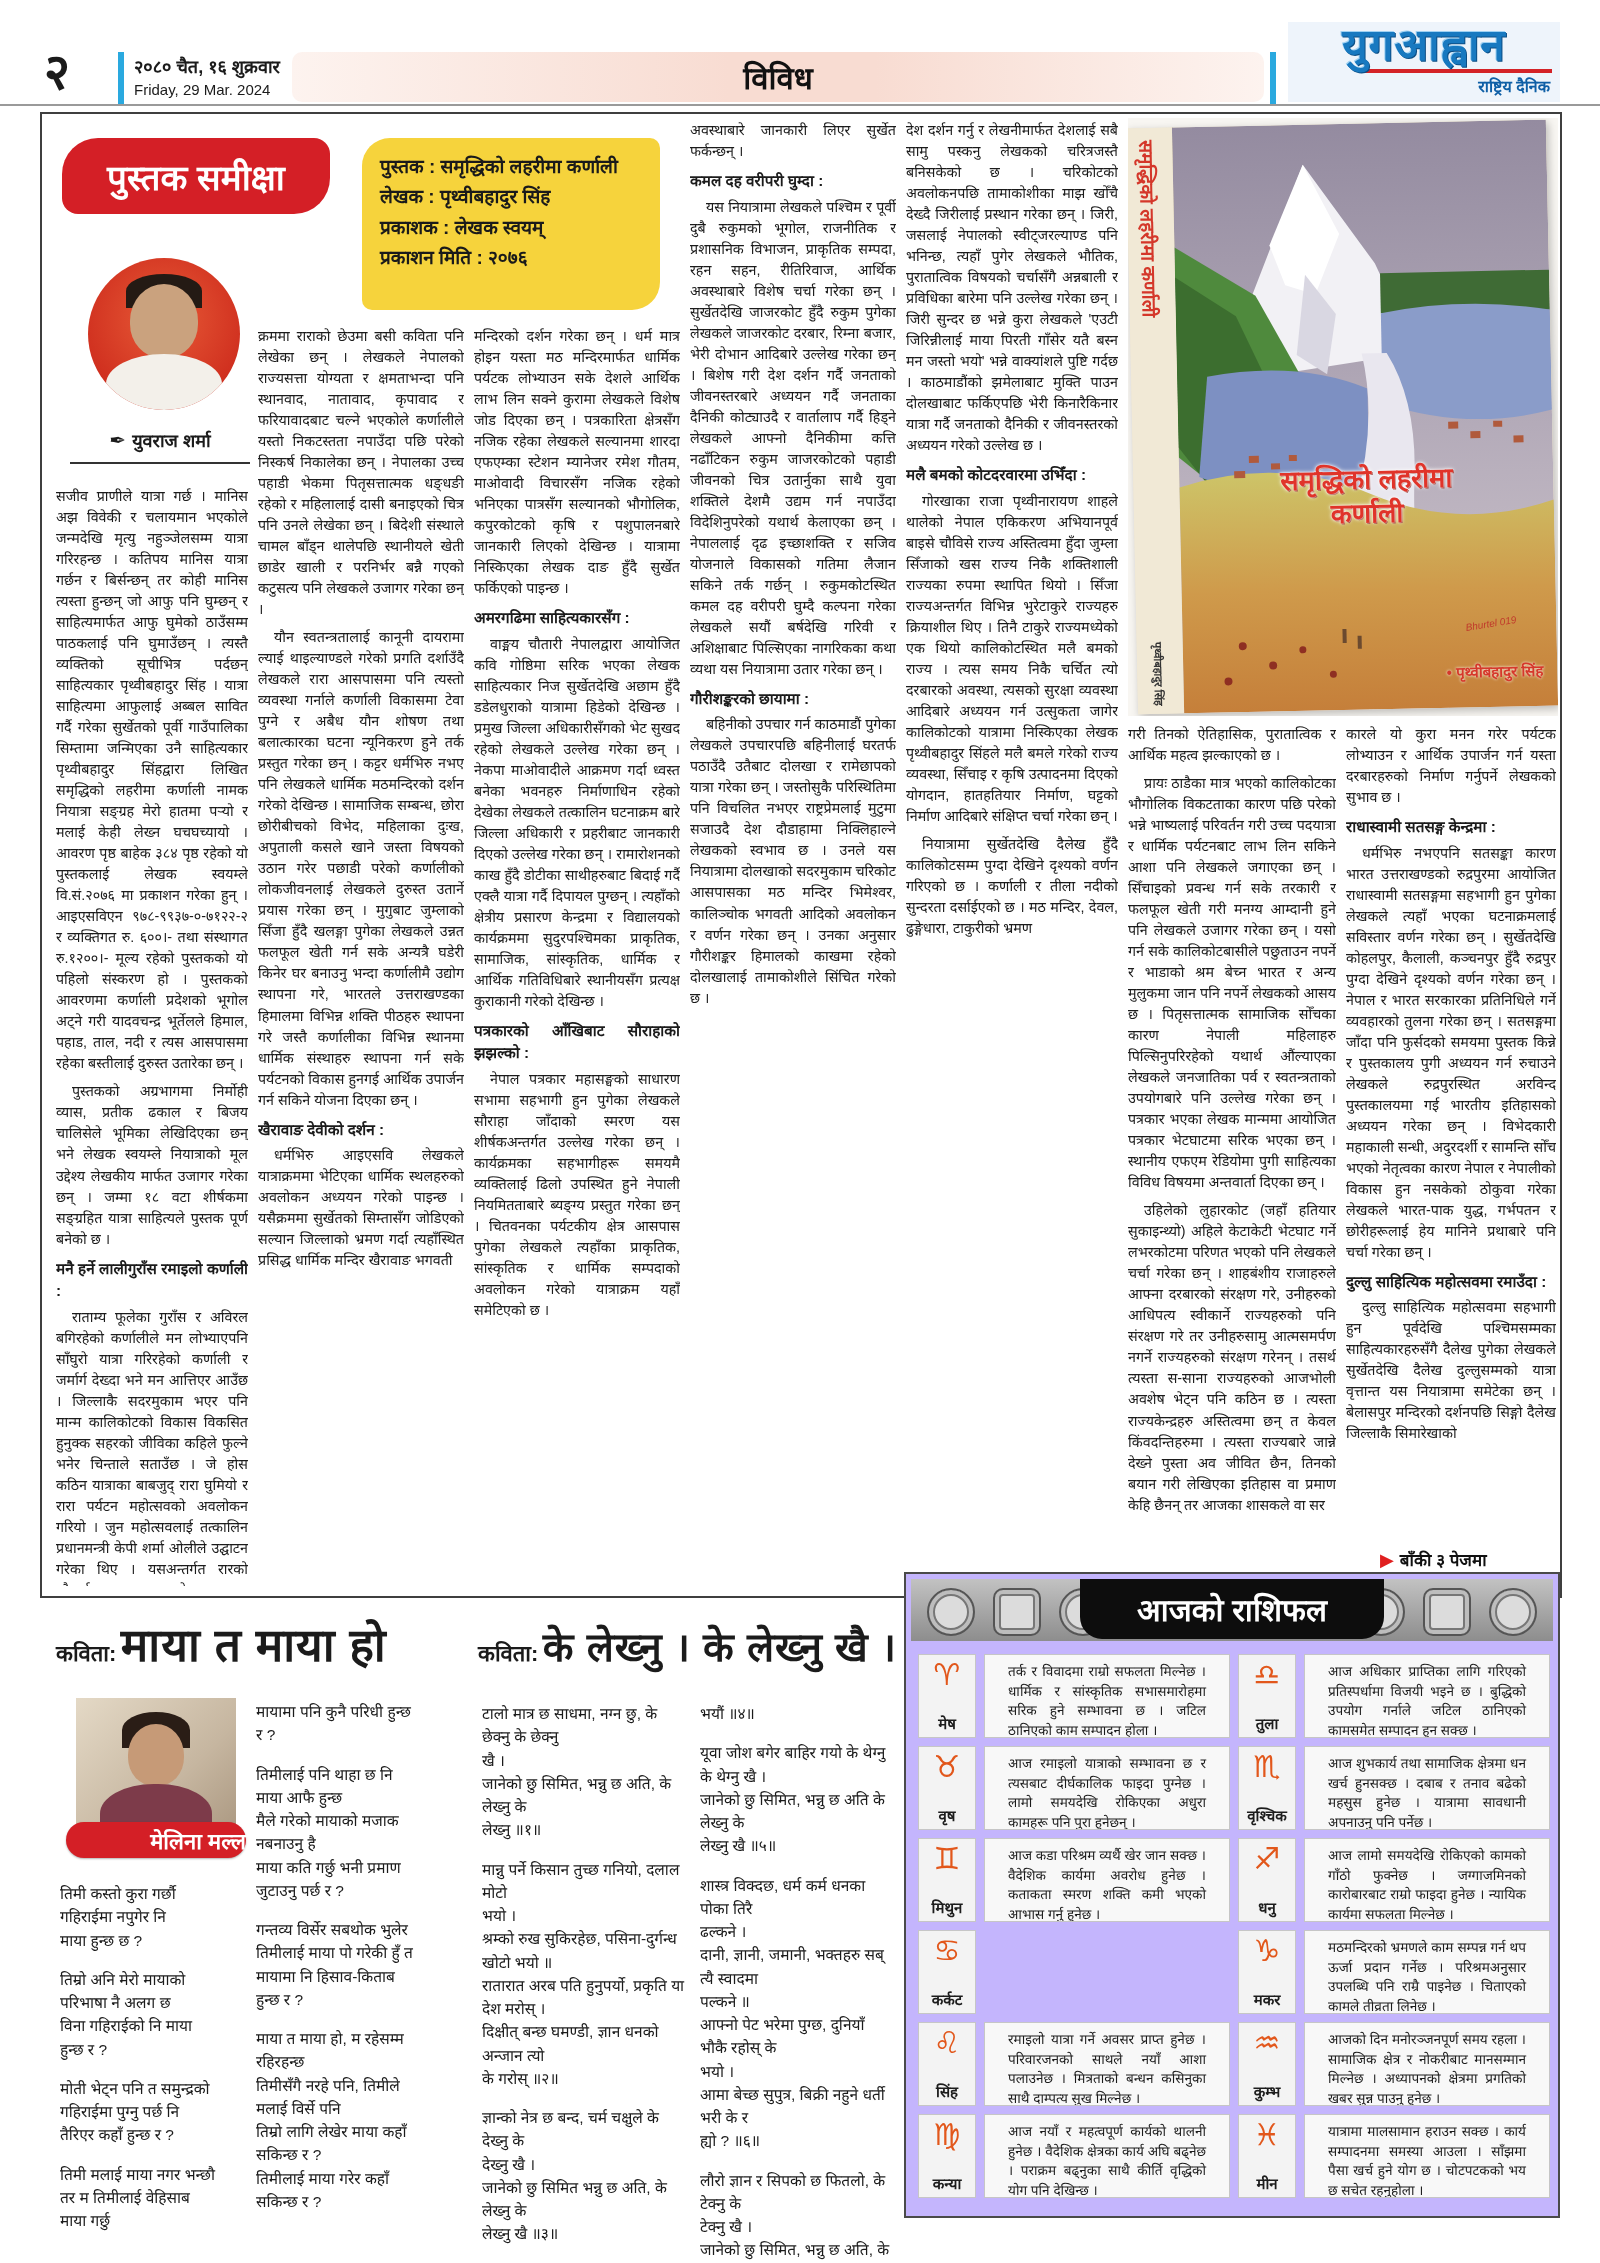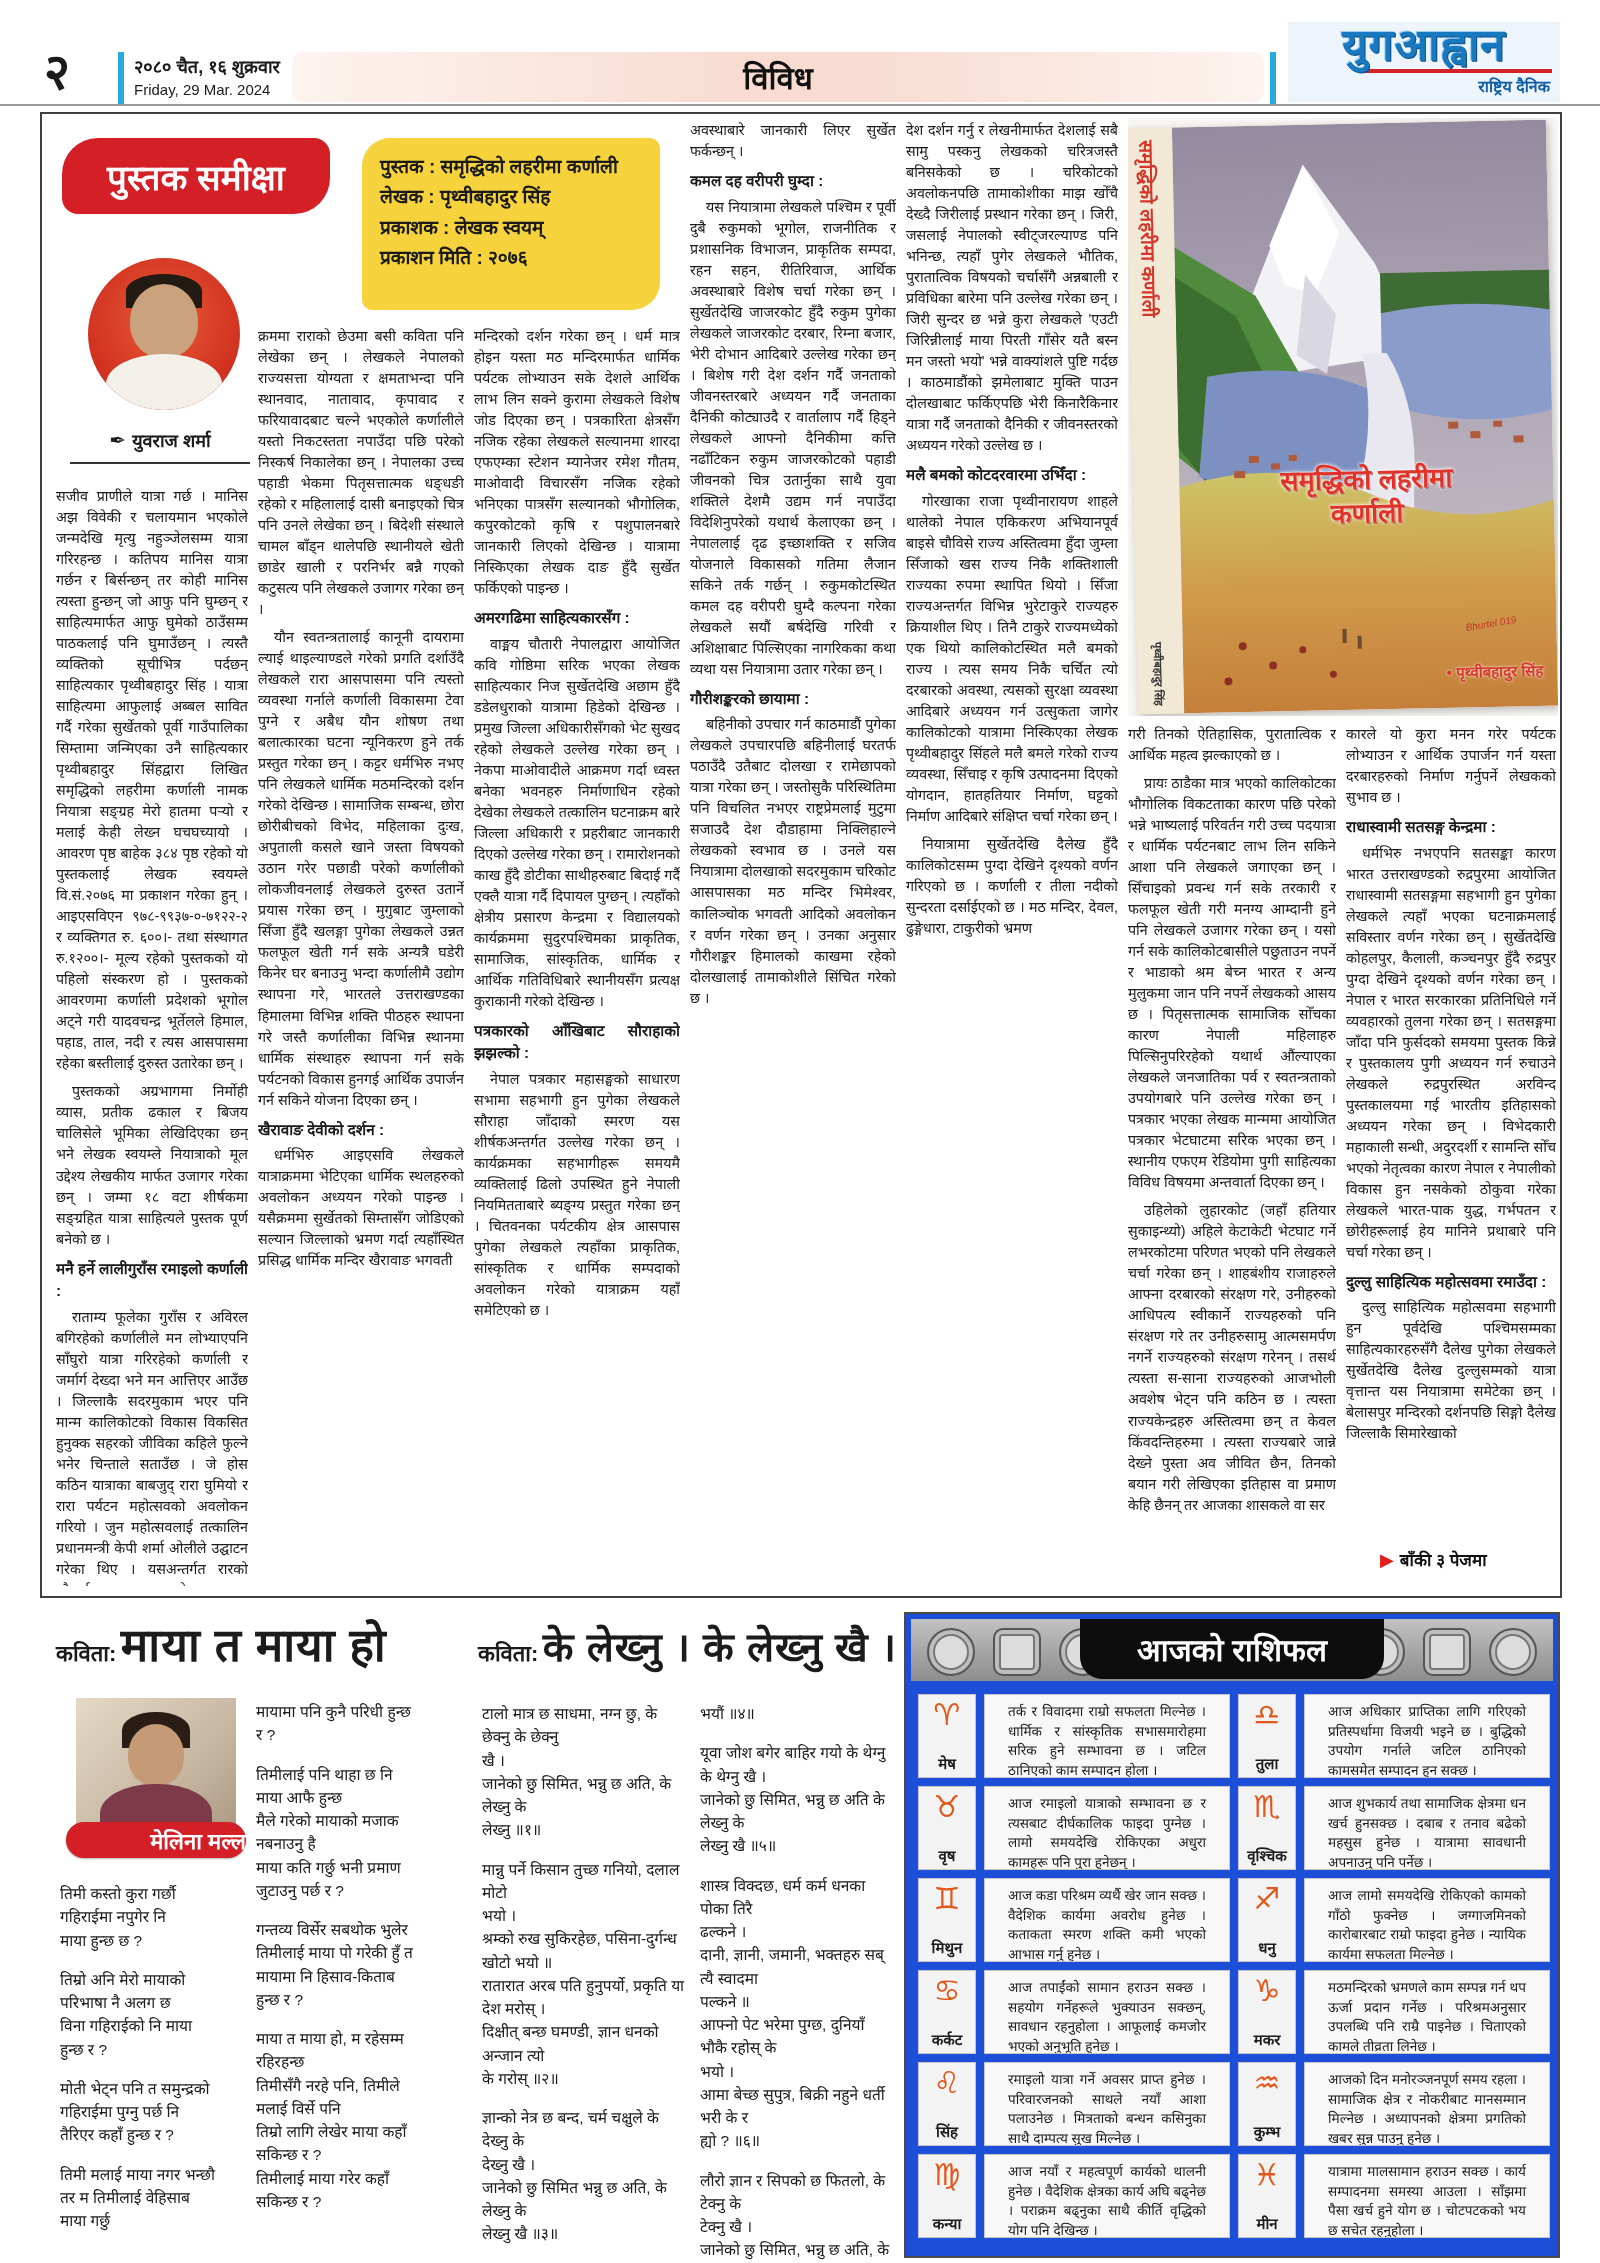--- a/index.html
+++ b/index.html
@@ -66,21 +66,21 @@
   .poem-title2 .ttl{font-size:40px;}
   .poet-photo{left:76px;top:1698px;width:160px;height:148px;background:linear-gradient(135deg,#e4d9c6,#c6b6a0 60%,#a8957e);overflow:hidden;}
   .pp-head{position:absolute;left:52px;top:26px;width:56px;height:62px;border-radius:50% 50% 46% 46%;background:#c69a77;}
   .pp-hair{position:absolute;left:46px;top:14px;width:68px;height:36px;border-radius:50% 50% 0 0;background:#2a1d16;}
   .pp-body{position:absolute;left:24px;top:86px;width:112px;height:62px;border-radius:48% 48% 0 0;background:#7d3b4a;}
   .poet-badge{left:66px;top:1822px;width:180px;height:36px;background:#d41f26;border-radius:20px;
     display:flex;align-items:center;justify-content:flex-end;color:#fff;font-size:22px;font-weight:bold;box-shadow:0 1px 2px rgba(0,0,0,.3);}
   .stanza-col{position:absolute;font-size:15.5px;line-height:1.5;}
   .stanza{white-space:pre-line;margin:0 0 16px;}
   
-  .horo-box{left:904px;top:1612px;width:656px;height:646px;border:2px solid #4a4a4a;background:#1d4ed8;box-sizing:border-box;}
+  .horo-box{left:904px;top:1572px;width:656px;height:646px;border:2px solid #4a4a4a;background:#c4b5fd;box-sizing:border-box;}
   .horo-strip{position:absolute;left:5px;top:5px;right:5px;height:62px;background:linear-gradient(#c2c2c2,#8d8d8d);}
   .horo-banner{position:absolute;left:50%;transform:translateX(-50%);top:0;width:304px;height:60px;background:#0d0d0d;
     border-radius:0 0 22px 22px;display:flex;align-items:center;justify-content:center;color:#fff;font-size:31px;font-weight:bold;}
   .emblem{position:absolute;top:9px;width:44px;height:44px;border-radius:50%;background:#dcdcdc;border:2px solid #555;
     box-shadow:inset 0 0 0 4px #bdbdbd,inset 0 0 0 6px #777;}
   .emblem.sq{border-radius:10px;}
   .horo-row{position:absolute;display:flex;gap:8px;width:312px;height:84px;}
   .sign-tile{width:58px;height:84px;background:#f3f3f3;border:1px solid #c6c6c6;box-sizing:border-box;
     display:flex;flex-direction:column;align-items:center;justify-content:space-between;padding:5px 2px 4px;}
   .sign-sym{font-size:30px;line-height:1;color:#e2571b;}
@@ -376,21 +376,20 @@
         <span class="sign-sym">♊</span>
         <span class="sign-name">मिथुन</span>
       </div>
     <div class="sign-text">आज कडा परिश्रम व्यर्थै खेर जान सक्छ । वैदेशिक कार्यमा अवरोध हुनेछ । कताकता स्मरण शक्ति कमी भएको आभास गर्नु हुनेछ ।</div>
   </div>
   <div class="horo-row" style="left:12px;top:356px;">
     <div class="sign-tile">
         <span class="sign-sym">♋</span>
         <span class="sign-name">कर्कट</span>
       </div>
-    <div class="sign-text">आज तपाईंको सामान हराउन सक्छ । सहयोग गर्नेहरूले भुक्याउन सक्छन्, सावधान रहनुहोला । आफूलाई कमजोर भएको अनुभूति हुनेछ ।</div>
   </div>
   <div class="horo-row" style="left:12px;top:448px;">
     <div class="sign-tile">
         <span class="sign-sym">♌</span>
         <span class="sign-name">सिंह</span>
       </div>
     <div class="sign-text">रमाइलो यात्रा गर्ने अवसर प्राप्त हुनेछ । परिवारजनको साथले नयाँ आशा पलाउनेछ । मित्रताको बन्धन कसिनुका साथै दाम्पत्य सुख मिल्नेछ ।</div>
   </div>
   <div class="horo-row" style="left:12px;top:540px;">
     <div class="sign-tile">

